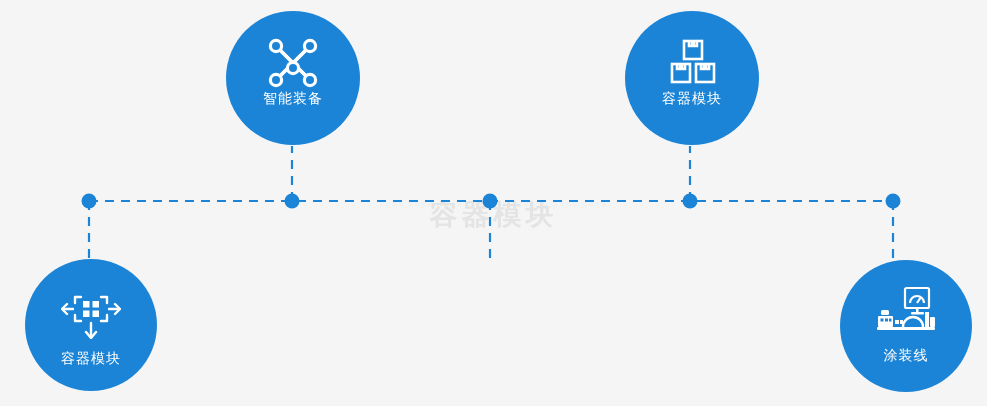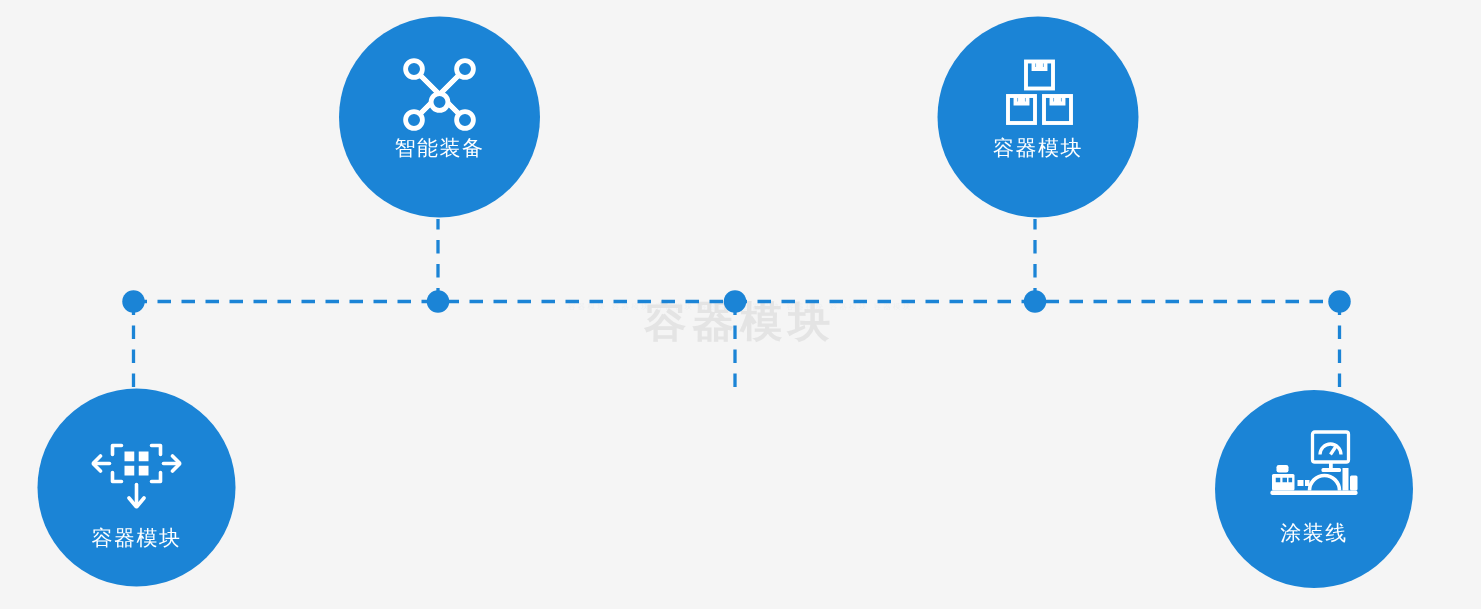--- a/index.html
+++ b/index.html
@@ -100,21 +100,21 @@
     height: 132px;
     padding-top: 26px;
   }
   .node.bottom .node-label { margin-top: 11px; }
 
   
   #node-smart-equipment { left: 226px; top: 11px; }
   #node-stereo-warehouse { left: 625px; top: 11px; }
   #node-logistics-sorting { left: 25px; top: 259px; }
   #node-production-line { left: 424px; top: 260px; }
-  #node-coating-line { left: 810px; top: 260px; }
+  #node-coating-line { left: 840px; top: 260px; }
 </style>
 </head>
 <body>
 
 <div id="stage">
 
   <div class="watermark-micro">容器模块 容器模块 容器模块 容器模块 容器模块 容器模块 容器模块 容器模块</div>
   <div class="watermark">容器模块</div>
 
   <svg id="connectors" viewBox="0 0 987 406">

